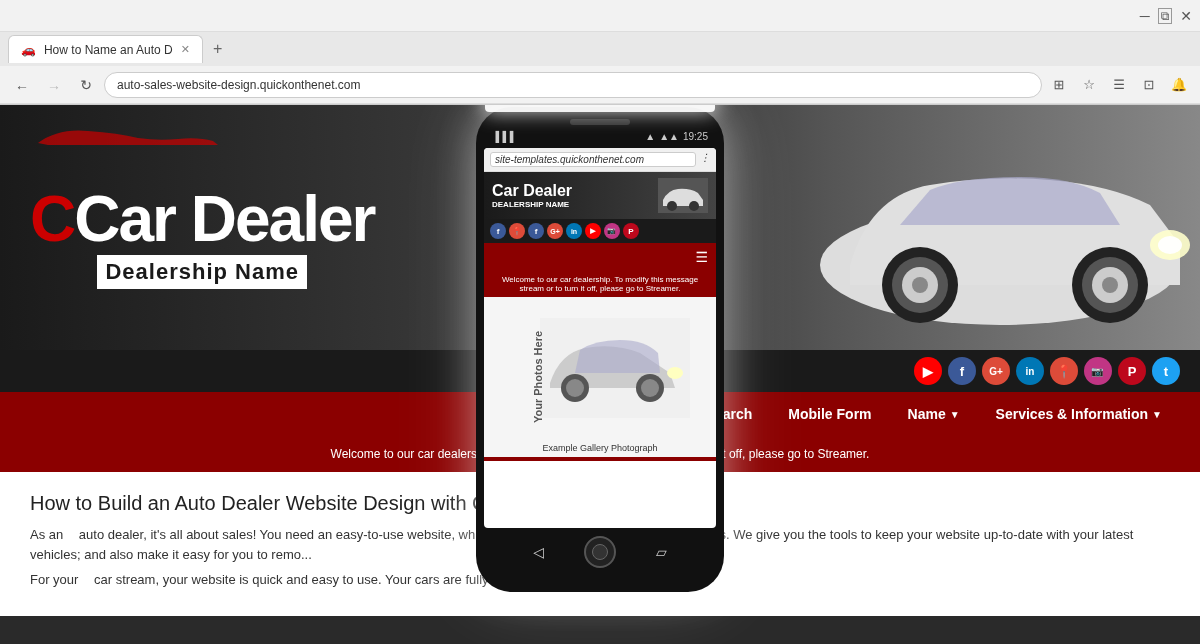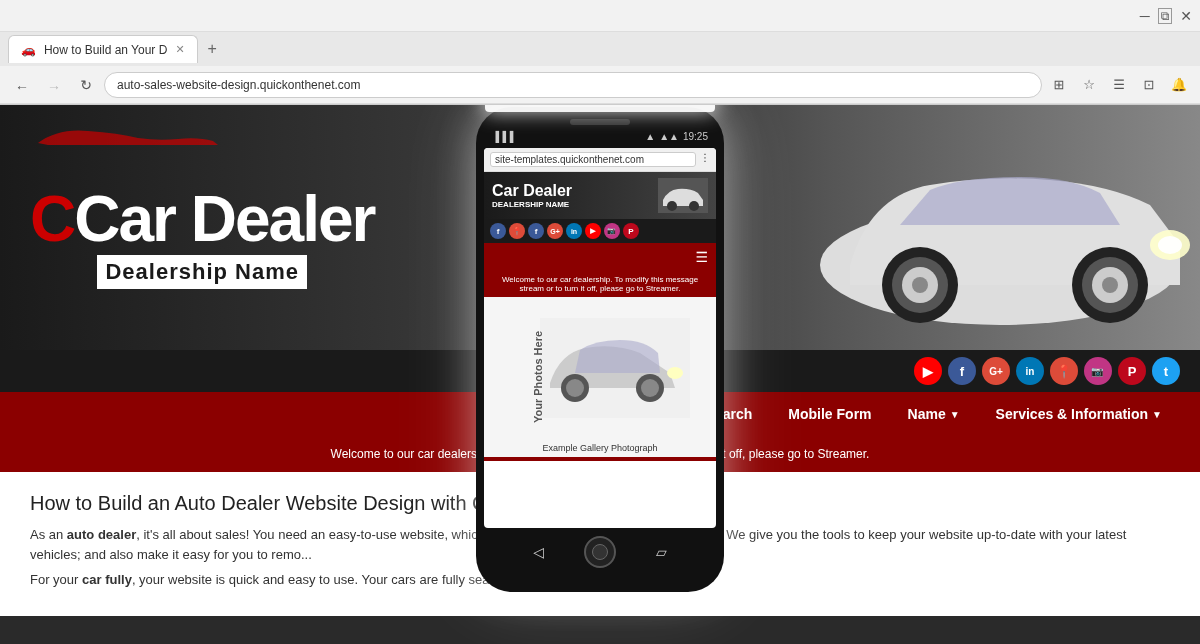--- a/index.html
+++ b/index.html
@@ -216,21 +216,21 @@
       font-size: 20px;
       color: #222;
       margin-bottom: 10px;
     }
     .content-p {
       font-size: 13px;
       color: #333;
       line-height: 1.5;
       margin-bottom: 6px;
     }
-    .content-p strong { font-weight: bold; }
+    .content-p strong { font-weight: normal; margin-left: 12px; }
 
     
     .mobile-overlay {
       position: absolute;
       top: -30px;
       left: 50%;
       transform: translateX(-50%);
       z-index: 10;
       display: flex;
       flex-direction: column;
@@ -277,20 +277,21 @@
     }
     .phone-address-bar {
       background: #f0f0f0;
       display: flex;
       align-items: flex-start;
       padding: 4px 6px;
       font-size: 10px;
       color: #333;
       gap: 4px;
       border-bottom: 1px solid #ddd;
+      font-style: italic;
     }
     .phone-addr-input {
       flex: 1;
       background: #fff;
       border: 1px solid #ccc;
       border-radius: 3px;
       padding: 1px 4px;
       font-size: 10px;
     }
     .phone-site-header {
@@ -416,21 +417,21 @@
     <div style="display:flex;gap:8px;align-items:center;">
       <span style="font-size:14px;color:#555;cursor:pointer;">─</span>
       <span style="font-size:12px;color:#555;cursor:pointer;border:1px solid #999;padding:0 2px;">⧉</span>
       <span style="font-size:14px;color:#555;cursor:pointer;">✕</span>
     </div>
   </div>
 
   <div class="tab-bar">
     <div class="tab-active">
       <span>🚗</span>
-      <span>How to Build an Your D</span>
+      <span>How to Name an Auto D</span>
       <span class="tab-close">✕</span>
     </div>
     <span class="new-tab-btn">+</span>
     <div style="flex:1"></div>
   </div>
 
   <div class="toolbar">
     <button class="nav-btn">←</button>
     <button class="nav-btn disabled">→</button>
     <button class="nav-btn">↻</button>
@@ -528,21 +529,21 @@
     </div>
   </div>
 
   <div class="streamer">
     <span style="font-size:12px;">Welcome to our car dealership. To modify this message stream or to turn it off, please go to Streamer.</span>
   </div>
 
   <div class="content-area">
     <div class="content-h2">How to Build an Auto Dealer Website Design with Car Search</div>
     <p class="content-p">As an <strong>auto dealer</strong>, it's all about sales! You need an easy-to-use website, which is d... attract the attention of new buyers. We give you the tools to keep your website up-to-date with your latest vehicles; and also make it easy for you to remo...</p>
-    <p class="content-p">For your <strong>car fully</strong>, your website is quick and easy to use. Your cars are fully sear... (each gallery item).</p>
+    <p class="content-p">For your <strong>car stream</strong>, your website is quick and easy to use. Your cars are fully sear... (each gallery item).</p>
 
   </div>
 
   <div class="mobile-overlay">
     <div class="mobile-label">View on Mobile Phone</div>
     <div class="phone-wrapper">
       <div class="phone-notch"></div>
       <div class="phone-top-bar">
         <span>▐▐▐</span>
         <span style="display:flex;gap:4px;align-items:center;">

